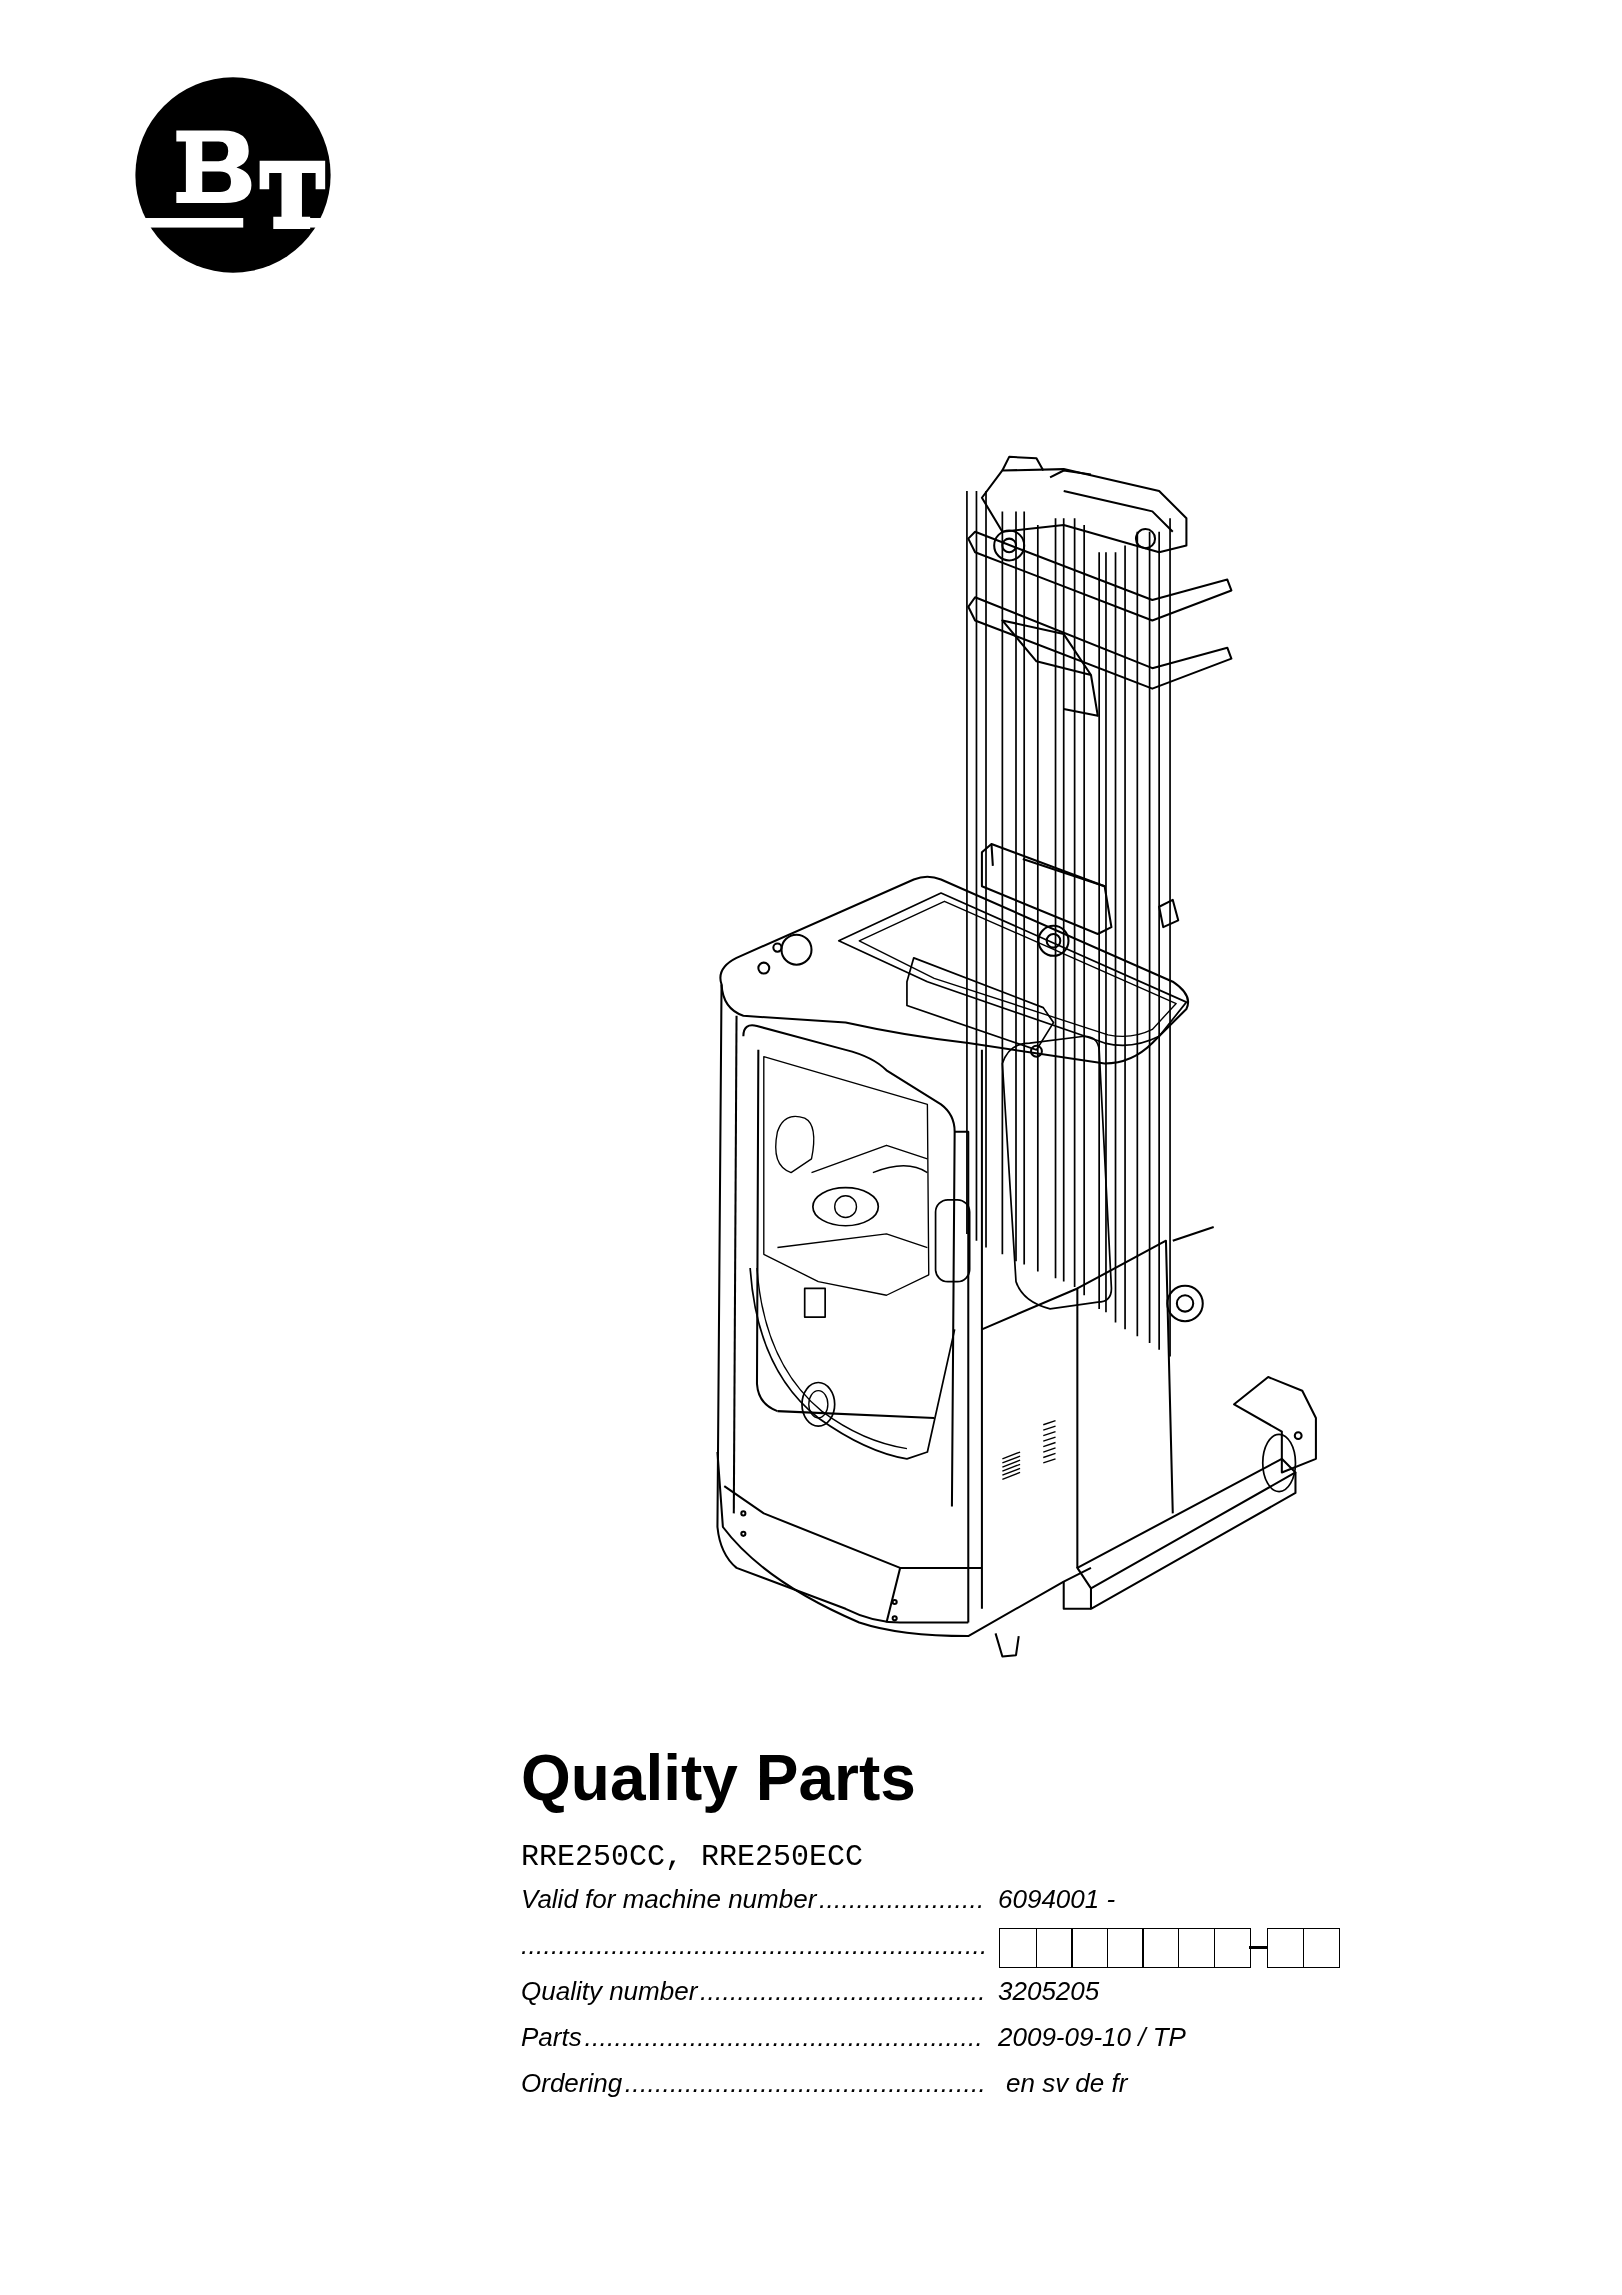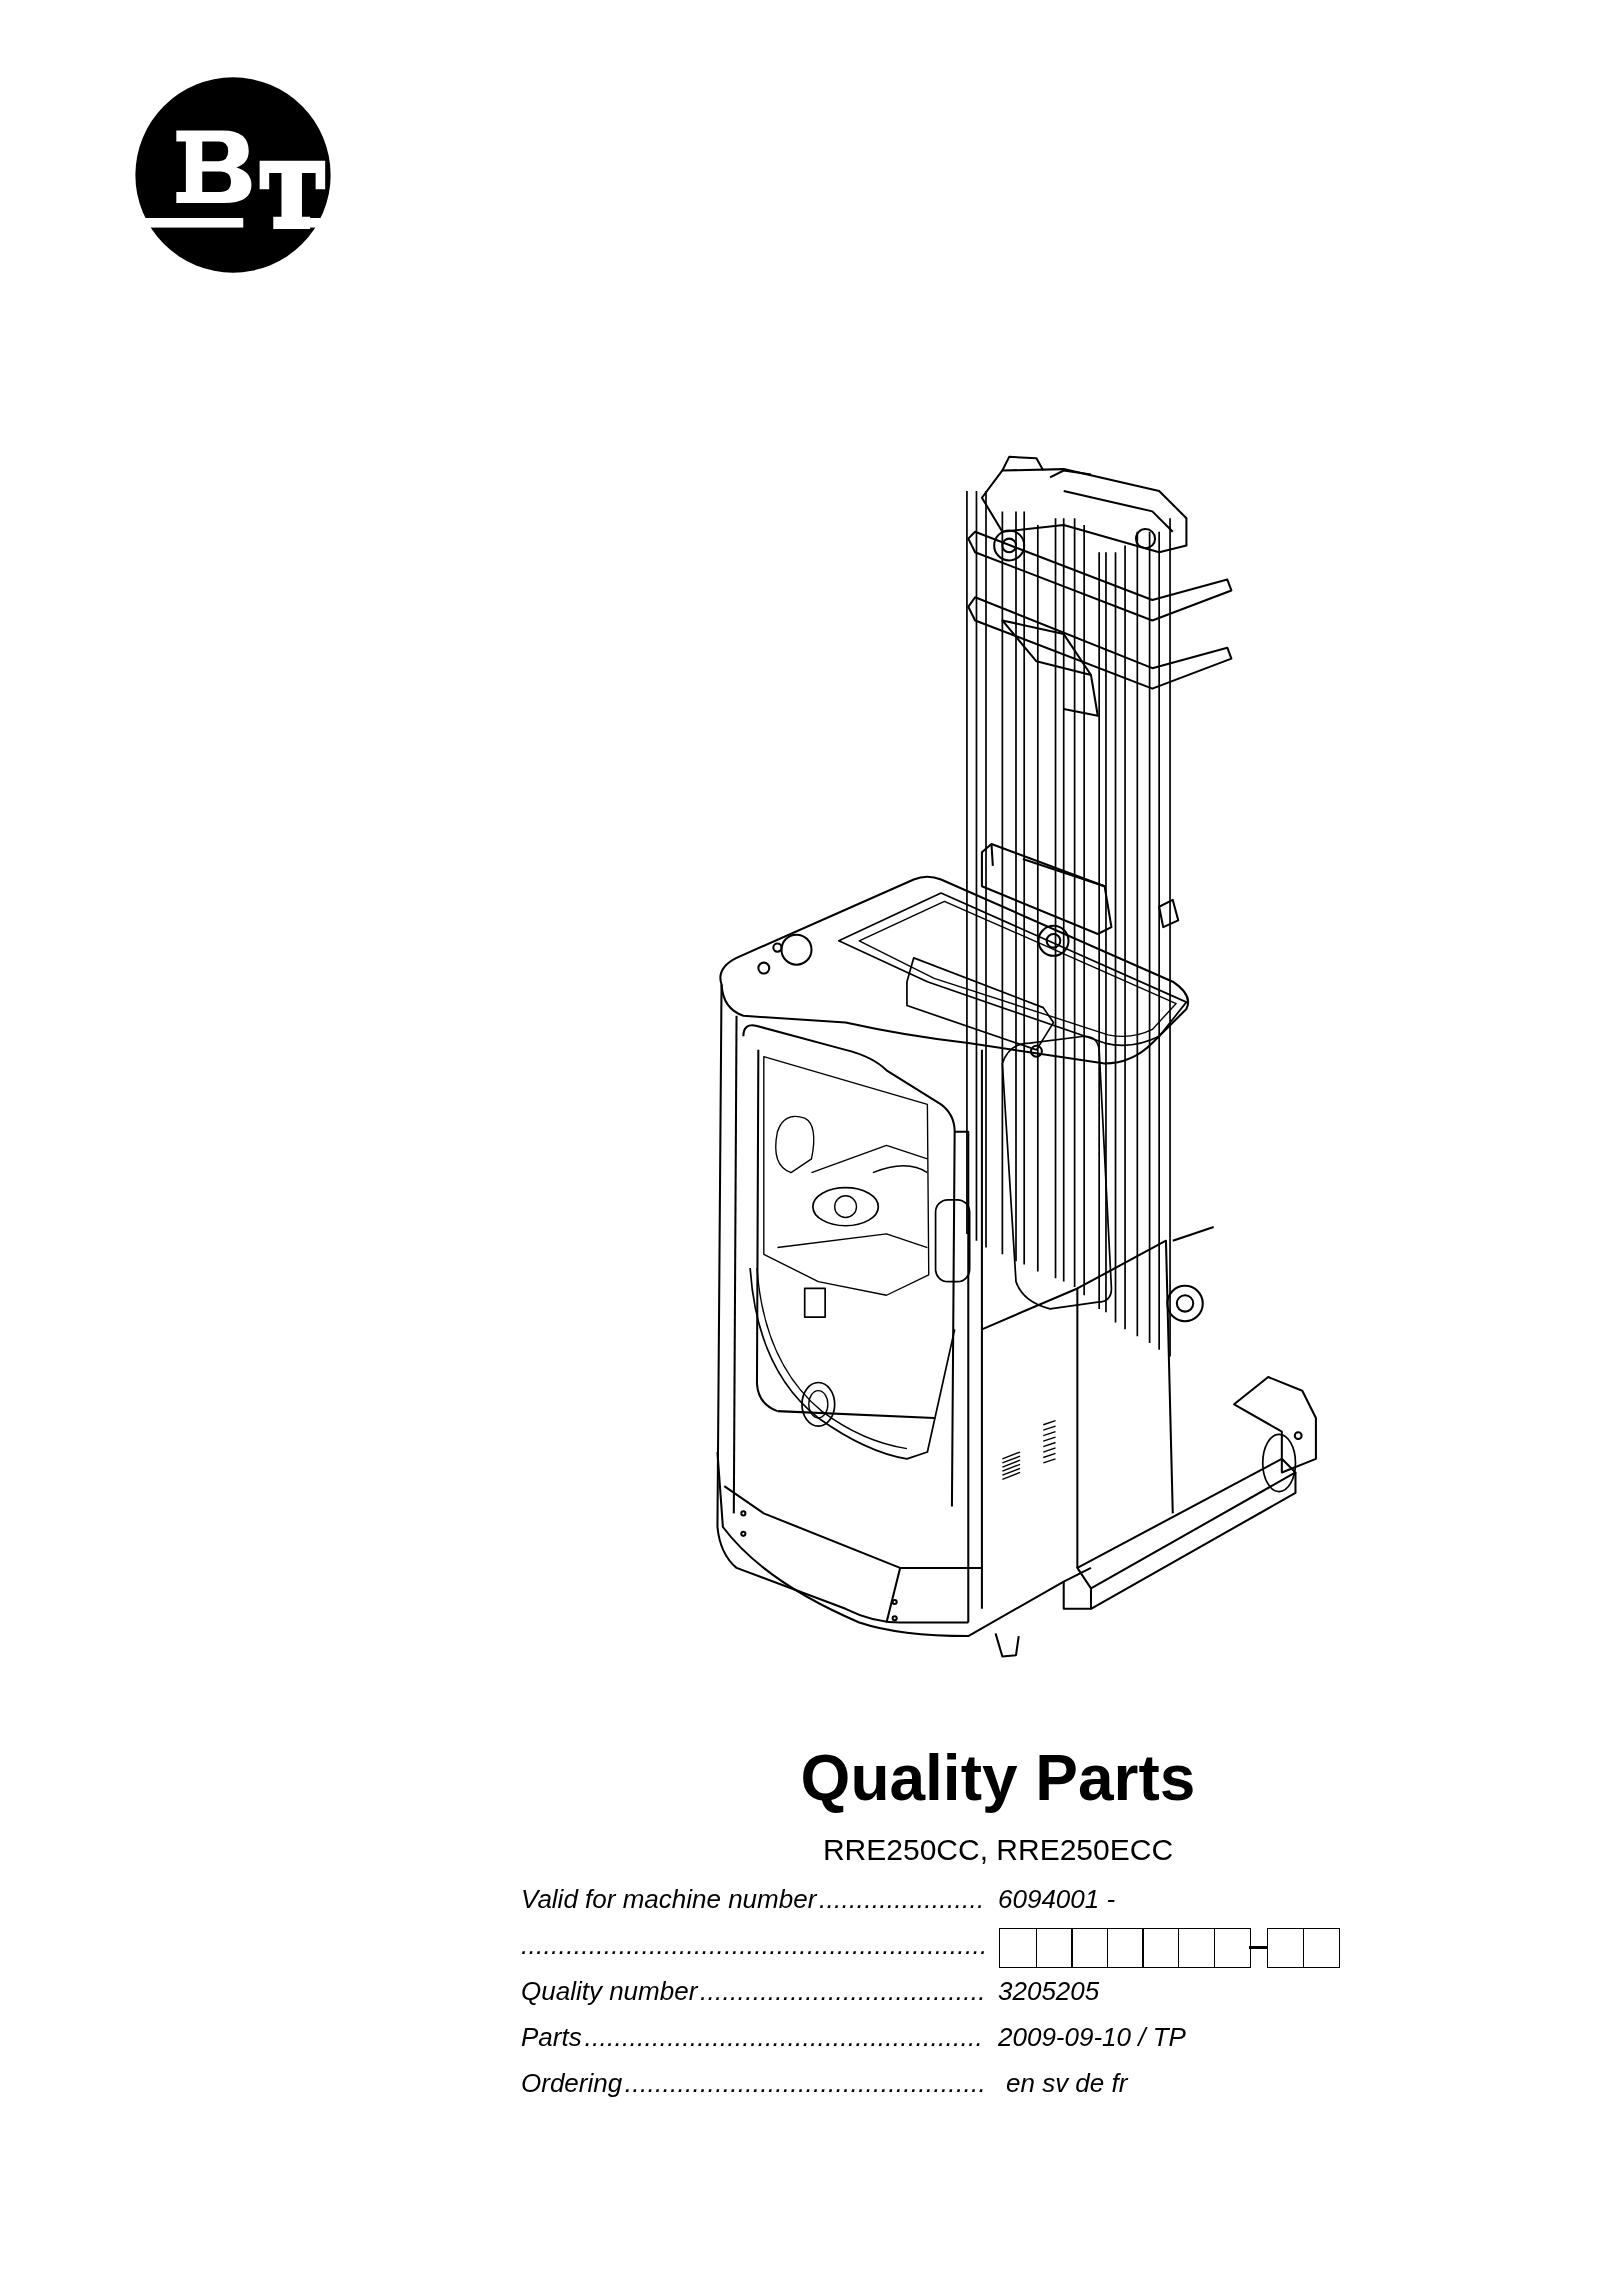--- a/index.html
+++ b/index.html
@@ -1,23 +1,23 @@
 <!DOCTYPE html>
 <html style="font-size:11px"><head>
   <meta charset="utf-8">
   <style>
     html, body { margin: 0; padding: 0; background: #ffffff; }
     body { width: 1622px; height: 2295px; position: relative; overflow: hidden;
            font-family: "Liberation Sans", sans-serif; color: #000; }
     .logo { position: absolute; left: 134px; top: 76px; width: 198px; height: 198px; }
     .illustration { position: absolute; left: 682px; top: 450px; width: 668px; height: 1227px; }
-    .title-block { position: absolute; left: 521px; top: 1737px; width: 954px; text-align: center; }
+    .title-block { position: absolute; left: 521px; top: 1737px; width: 954px; }
     .title { font-family: "Liberation Sans", sans-serif; font-weight: bold;
              font-size: 64px; line-height: 82px; margin: 0; letter-spacing: 0px; }
-    .models { font-size: 30px; line-height: 41px; margin-top: 10px; }
+    .models { font-size: 30px; line-height: 41px; margin-top: 18px; font-family: Liberation Mono, monospace; }
     .info { position: absolute; left: 521px; top: 1876px; width: 886px; font-style: italic; }
     .row { position: relative; height: 46px; font-size: 26px; line-height: 46px; white-space: nowrap; }
     .row .value { position: absolute; left: 477px; top: 0; text-align: right; }
     .row .value.lang { left: 485px; }
     .leader-wrap { position: absolute; left: 0; top: 0; width: 463px; height: 46px; display: flex; }
     .leader-wrap .lbl { background: #fff; padding-right: 2.7px; }
     .leader-wrap .dots { flex: 1; overflow: hidden; letter-spacing: 0.3px; }
     .machine-box { position: absolute; left: 478px; top: 5.5px; height: 40px; display: flex; align-items: center; }
     .cell { width: 37px; height: 40px; border: 1.4px solid #000; box-sizing: border-box; margin-left: -1.4px; }
     .cell.first { margin-left: 0; width: 38px; }

